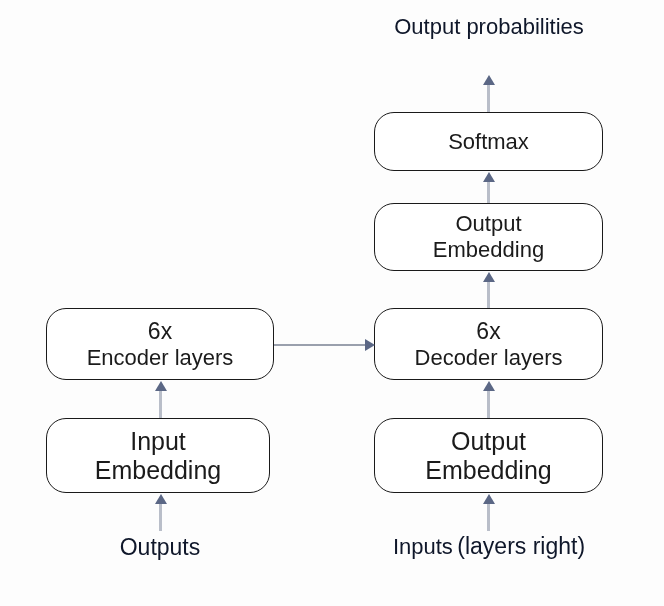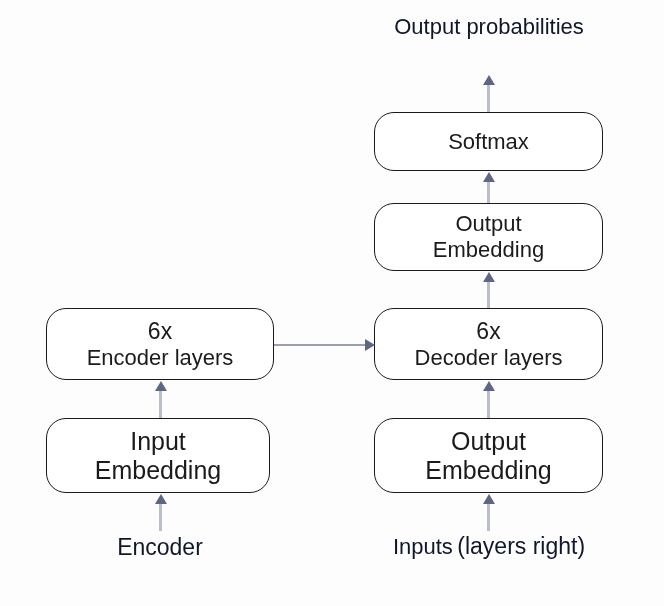--- a/index.html
+++ b/index.html
@@ -138,16 +138,16 @@
   <div class="arrow-v" style="left:159px; top:390px; height:29px;"></div>
 
   <div class="box fs-big" style="left:46px; top:418px; width:224px; height:75px;">
     <span class="l1">Input</span>
     <span class="l2">Embedding</span>
   </div>
 
   <div class="arrow-v" style="left:159px; top:503px; height:28px;"></div>
 
   <div class="label fs-small" style="left:60px; top:534px; width:200px;">
-    <span class="l1">Encoder</span>
+    <span class="l1">Outputs</span>
   </div>
 
 </div>
 
 </body></html>

